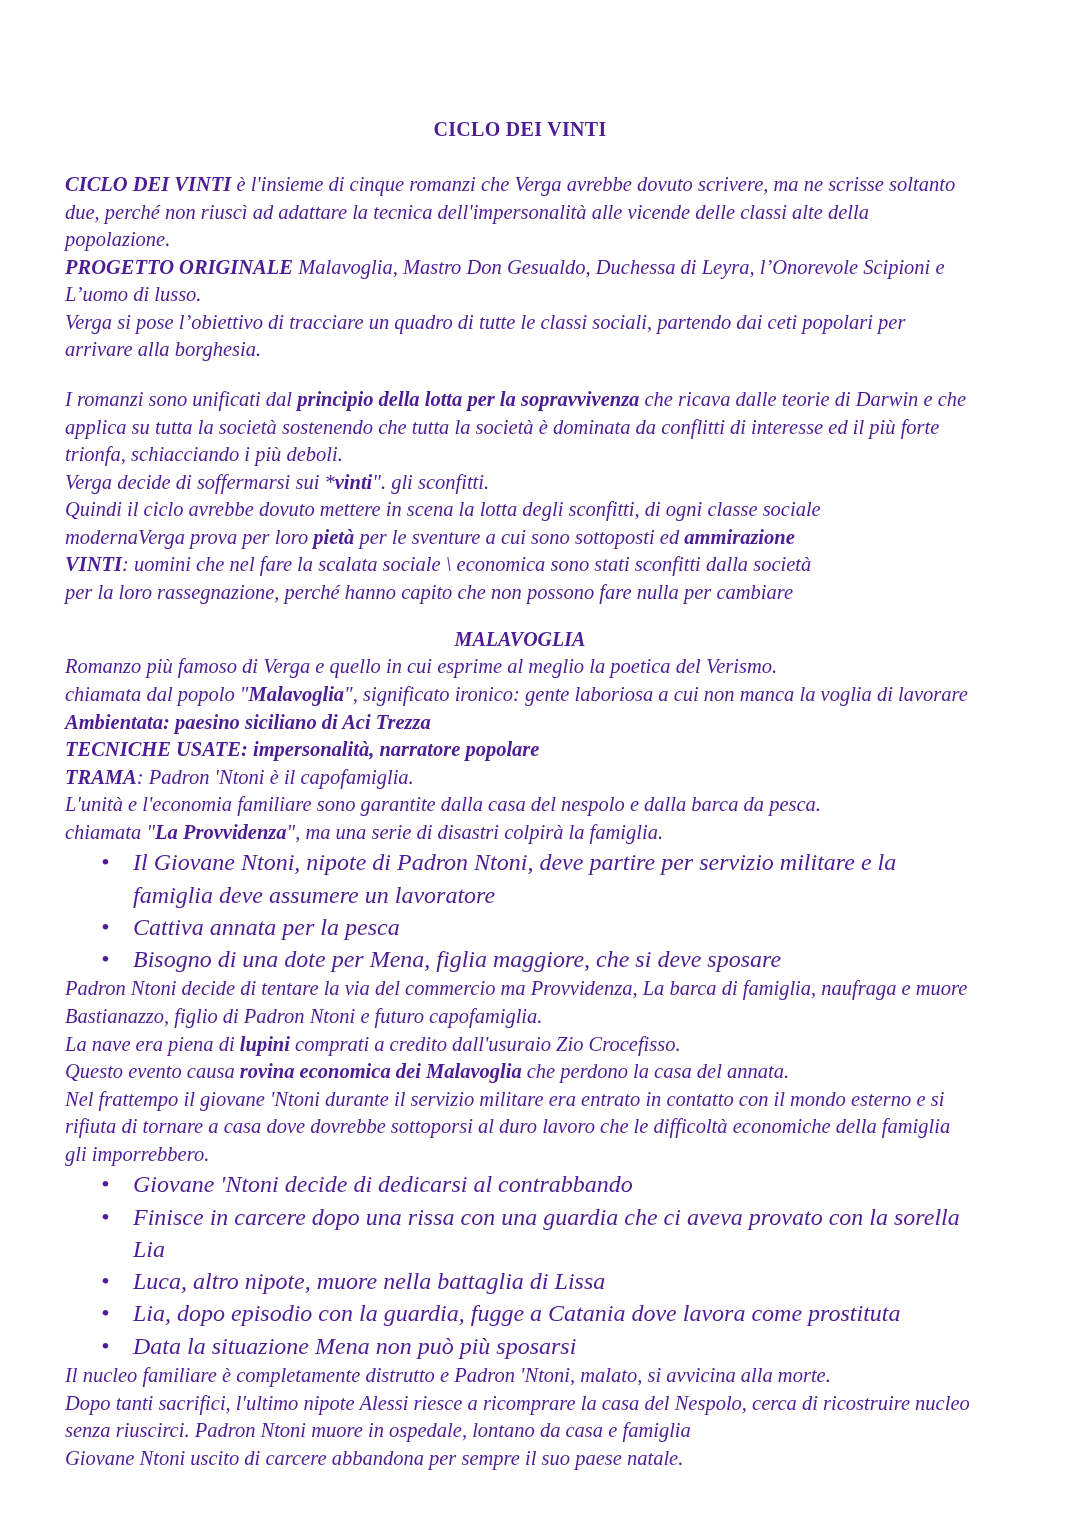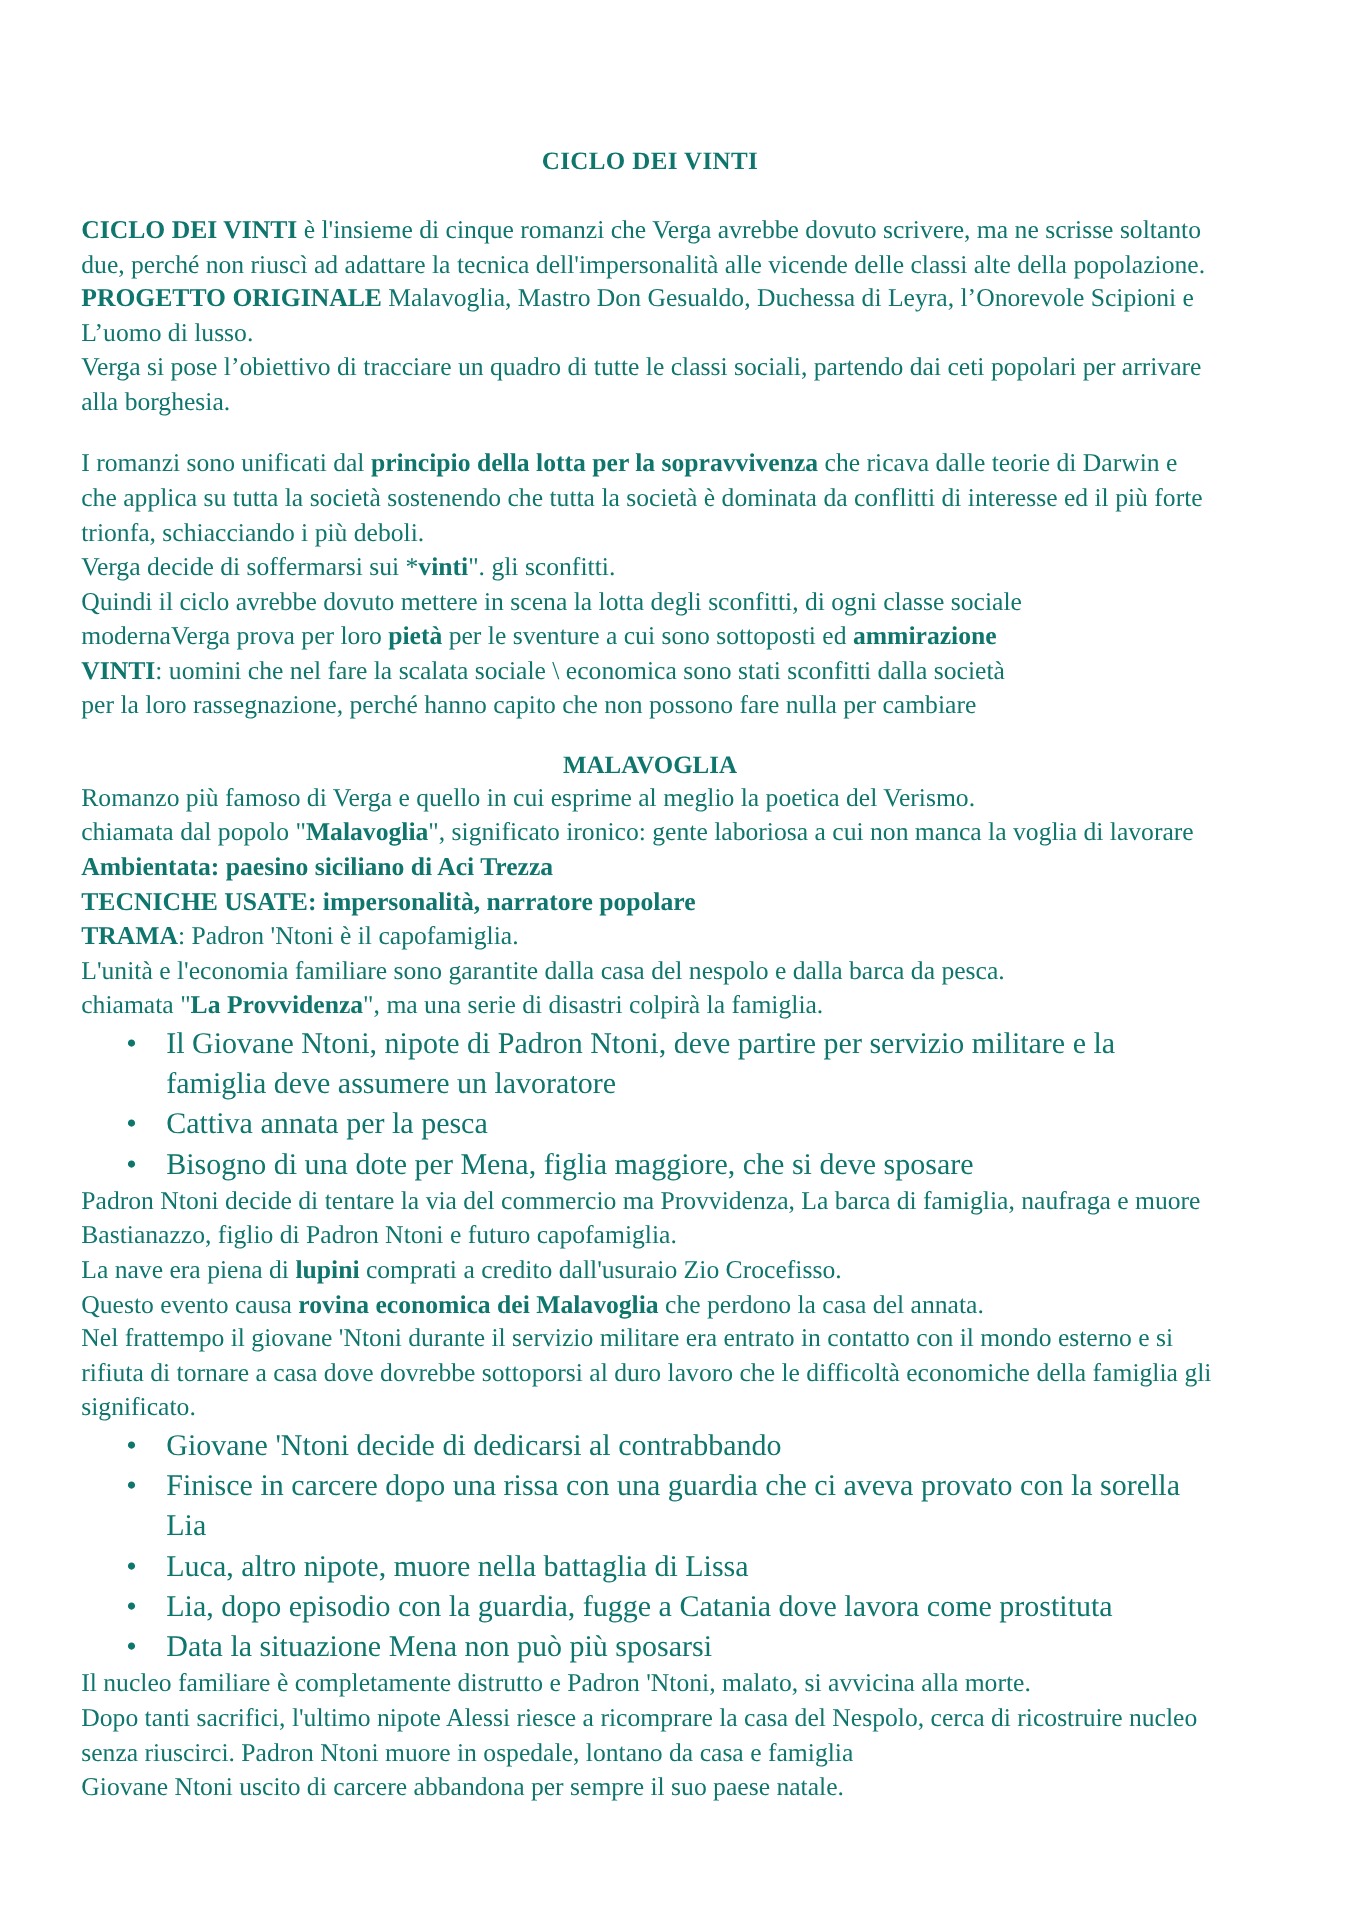--- a/index.html
+++ b/index.html
@@ -8,21 +8,21 @@
     background: #ffffff;
   }
   .page {
     width: 1080px;
     height: 1484px;
     background: #ffffff;
     position: relative;
     box-sizing: border-box;
     padding: 118px 105px 0 65px;
     font-family: "Liberation Serif", serif;
-    color: #0f766e;
+    color: #4c1d95;
   }
   .doc-title {
     text-align: center;
     font-weight: bold;
     font-size: 20px;
     letter-spacing: 0.3px;
     margin: 0 0 30px 0;
   }
   .section-title {
     text-align: center;
@@ -31,20 +31,21 @@
     margin: 0 0 2px 0;
   }
   p.body {
     font-size: 20.5px;
     line-height: 1.345;
     margin: 0;
     text-align: left;
   }
   .block {
     margin: 0 0 0 0;
+    font-style: italic;
   }
   .gap {
     height: 22px;
   }
   b, strong { font-weight: bold; }
   ul.bullets {
     list-style: none;
     margin: 0;
     padding: 0;
   }
@@ -102,21 +103,21 @@
       <li>Il Giovane Ntoni, nipote di Padron Ntoni, deve partire per servizio militare e la famiglia deve assumere un lavoratore</li>
       <li>Cattiva annata per la pesca</li>
       <li>Bisogno di una dote per Mena, figlia maggiore, che si deve sposare</li>
     </ul>
 
     <p class="body">Padron Ntoni decide di tentare la via del commercio ma Provvidenza, La barca di famiglia, naufraga e muore Bastianazzo, figlio di Padron Ntoni e futuro capofamiglia.</p>
     <p class="body"><span>La nave era piena di </span><b>lupini</b><span> comprati a credito dall'usuraio Zio Crocefisso.</span></p>
     <p class="body"><span>Questo evento causa </span><b>rovina economica dei Malavoglia</b><span> che perdono la casa del annata.</span></p>
 
 
-    <p class="body">Nel frattempo il giovane 'Ntoni durante il servizio militare era entrato in contatto con il mondo esterno e si rifiuta di tornare a casa dove dovrebbe sottoporsi al duro lavoro che le difficoltà economiche della famiglia gli significato.</p>
+    <p class="body">Nel frattempo il giovane 'Ntoni durante il servizio militare era entrato in contatto con il mondo esterno e si rifiuta di tornare a casa dove dovrebbe sottoporsi al duro lavoro che le difficoltà economiche della famiglia gli imporrebbero.</p>
 
     <ul class="bullets">
       <li>Giovane 'Ntoni decide di dedicarsi al contrabbando</li>
       <li>Finisce in carcere dopo una rissa con una guardia che ci aveva provato con la sorella Lia</li>
       <li>Luca, altro nipote, muore nella battaglia di Lissa</li>
       <li>Lia, dopo episodio con la guardia, fugge a Catania dove lavora come prostituta</li>
       <li>Data la situazione Mena non può più sposarsi</li>
     </ul>
 
     <p class="body">Il nucleo familiare è completamente distrutto e Padron 'Ntoni, malato, si avvicina alla morte.</p>

